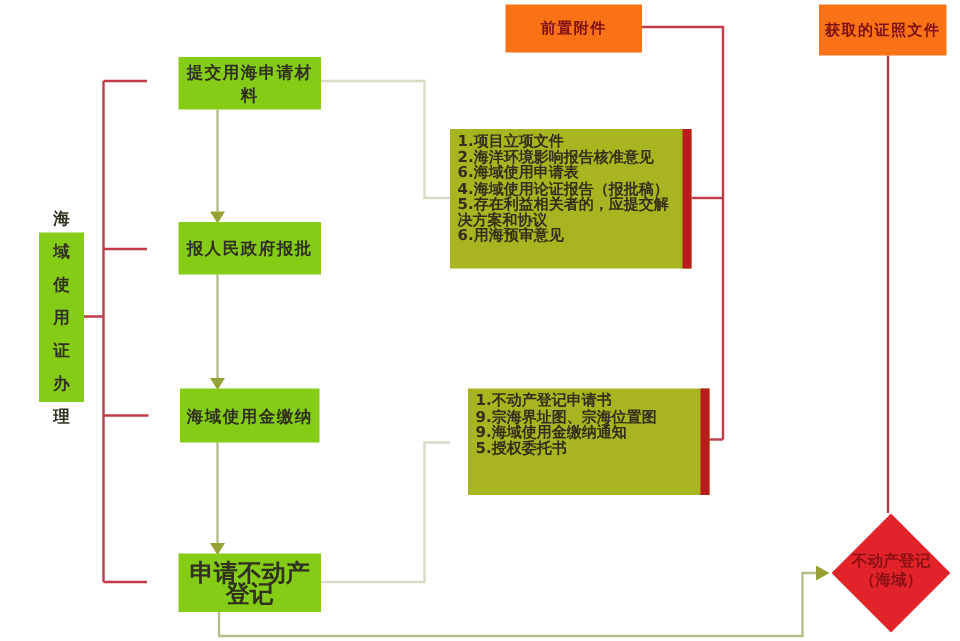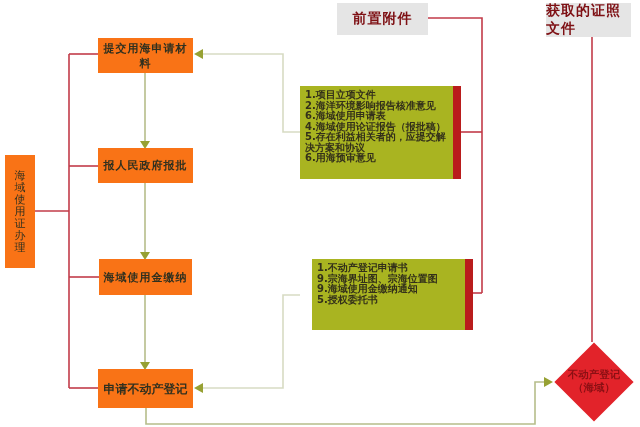--- a/index.html
+++ b/index.html
@@ -2,39 +2,39 @@
 <html><head>
 <meta charset="utf-8">
 <style>
   html,body{margin:0;padding:0;background:#fff;}
   #canvas{
     position:relative;width:640px;height:427px;background:#ffffff;
     font-family:"DejaVu Sans",sans-serif;overflow:hidden;
   }
   #wires{position:absolute;left:0;top:0;width:640px;height:427px;}
   .node{
-    position:absolute;background:#f97316;color:#30301f;
+    position:absolute;background:#84cc16;color:#30301f;
     display:flex;align-items:center;justify-content:center;
-    font-weight:bold;text-align:center;box-sizing:border-box;
+    font-weight:bold;text-align:center;box-sizing:border-box;margin-left:21px;
   }
   .step{font-size:11px;letter-spacing:1px;}
-  .step4{flex-direction:column;font-size:12px;letter-spacing:0;line-height:14px;align-items:center;}
+  .step4{flex-direction:column;font-size:16px;letter-spacing:0;line-height:14px;align-items:center;}
   .vert-box{padding:6px 0;}
   .vert-box .vtxt{
-    display:block;width:13px;font-size:11px;line-height:12px;
-    word-break:break-all;text-align:center;font-weight:normal;
+    display:block;width:13px;font-size:11px;line-height:22px;
+    word-break:break-all;text-align:center;font-weight:bold;
   }
   .redbox{
-    position:absolute;background:#e5e5e5;color:#7e1014;
+    position:absolute;background:#f97316;color:#7e1014;
     display:flex;align-items:center;justify-content:center;
-    font-weight:bold;font-size:14px;letter-spacing:1px;box-sizing:border-box;
+    font-weight:bold;font-size:10px;letter-spacing:1px;box-sizing:border-box;
   }
   .listbox{
     position:absolute;background:#a9b421;color:#33301a;
-    border-right:8px solid #b91c1c;box-sizing:border-box;
+    border-right:6px solid #b91c1c;box-sizing:border-box;
     padding:4px 2px 10px 5px;font-weight:bold;font-size:10px;line-height:10.5px;
   }
   .listbox .li{white-space:normal;}
   .diamond{
     position:absolute;left:566px;top:354px;width:56px;height:56px;
     background:#e2232a;transform:rotate(45deg);
   }
   .diamond-label{
     position:absolute;left:554px;top:368px;width:80px;height:28px;
     color:#8c1014;font-weight:bold;font-size:10.5px;line-height:13px;

